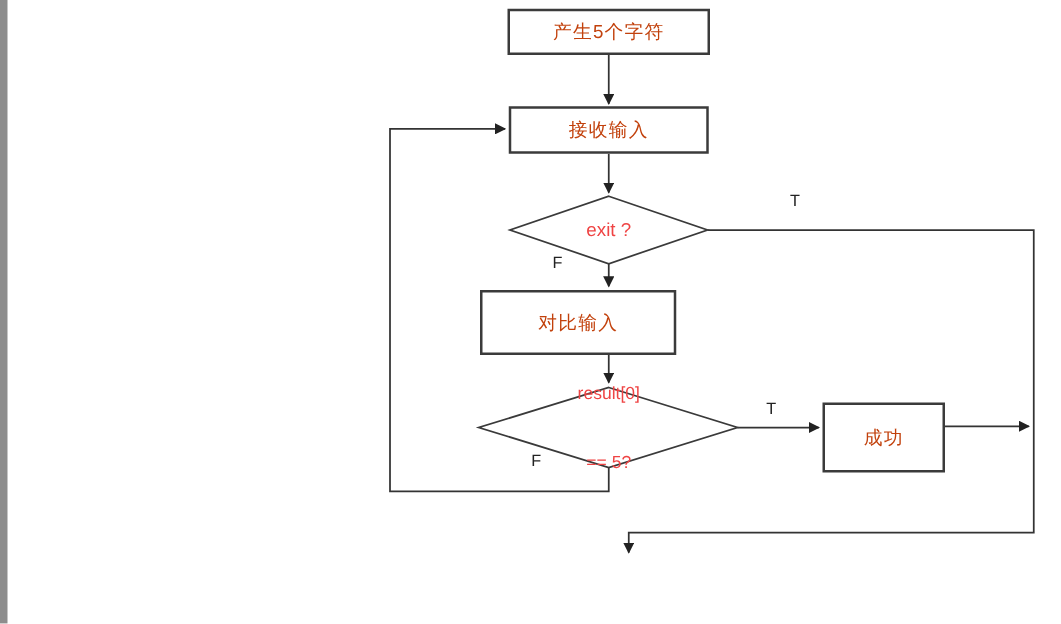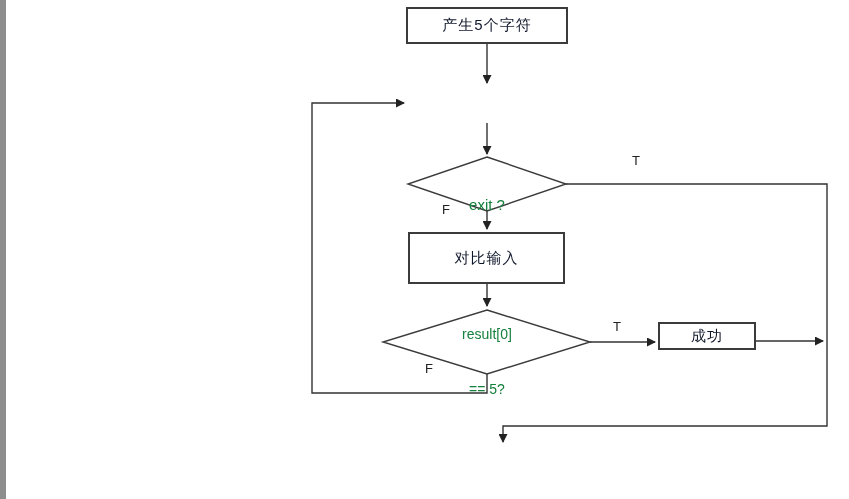--- a/index.html
+++ b/index.html
@@ -40,33 +40,32 @@
   }
   .node {
     position: absolute;
     box-sizing: border-box;
     border: 2px solid #3b3b3b;
     background: #ffffff;
     display: flex;
     align-items: center;
     justify-content: center;
     font-size: 15px;
-    color: #0f172a;
+    color: #c2410c;
     letter-spacing: 1px;
   }
   .decision-text {
     position: absolute;
     display: flex;
     flex-direction: column;
     align-items: center;
     justify-content: center;
     text-align: center;
     font-size: 15px;
-    color: #15803d;
-    margin-top: 20px;
+    color: #ef4444;
   }
   .decision-text .small-line {
     font-size: 14px;
     line-height: 19px;
   }
   .branch-label {
     position: absolute;
     width: 16px;
     text-align: center;
     font-size: 13px;
@@ -97,35 +96,38 @@
     <path class="wire" d="M487,374 L487,393 L312,393 L312,103 L404,103" marker-end="url(#arrow)"></path>
 
     <polygon class="decision-shape" points="487,157 566,184 487,211 408,184"></polygon>
     <polygon class="decision-shape" points="487,310 590,342 487,374 383,342"></polygon>
   </svg>
 
   <div class="node" style="left:406px; top:7px; width:162px; height:37px;">
     <span>产生5个字符</span>
   </div>
 
+  <div class="node" style="left:407px; top:85px; width:160px; height:38px;">
+    <span>接收输入</span>
+  </div>
 
   <div class="decision-text" style="left:437px; top:172px; width:100px; height:24px;">
     <span>exit ?</span>
   </div>
 
-  <div class="node" style="left:408px; top:232px; width:157px; height:52px;">
+  <div class="node" style="left:384px; top:232px; width:157px; height:52px;">
     <span>对比输入</span>
   </div>
 
   <div class="decision-text" style="left:437px; top:319px; width:100px; height:46px;gap:36px;">
     <span class="small-line">result[0]</span>
     <span class="small-line">== 5?</span>
   </div>
 
-  <div class="node" style="left:658px; top:322px; width:98px; height:28px;">
+  <div class="node" style="left:658px; top:322px; width:98px; height:56px;">
     <span>成功</span>
   </div>
 
 
   <span class="branch-label" style="left:628px; top:153px;">T</span>
   <span class="branch-label" style="left:438px; top:202px;">F</span>
   <span class="branch-label" style="left:609px; top:319px;">T</span>
   <span class="branch-label" style="left:421px; top:361px;">F</span>
 
 </div>

